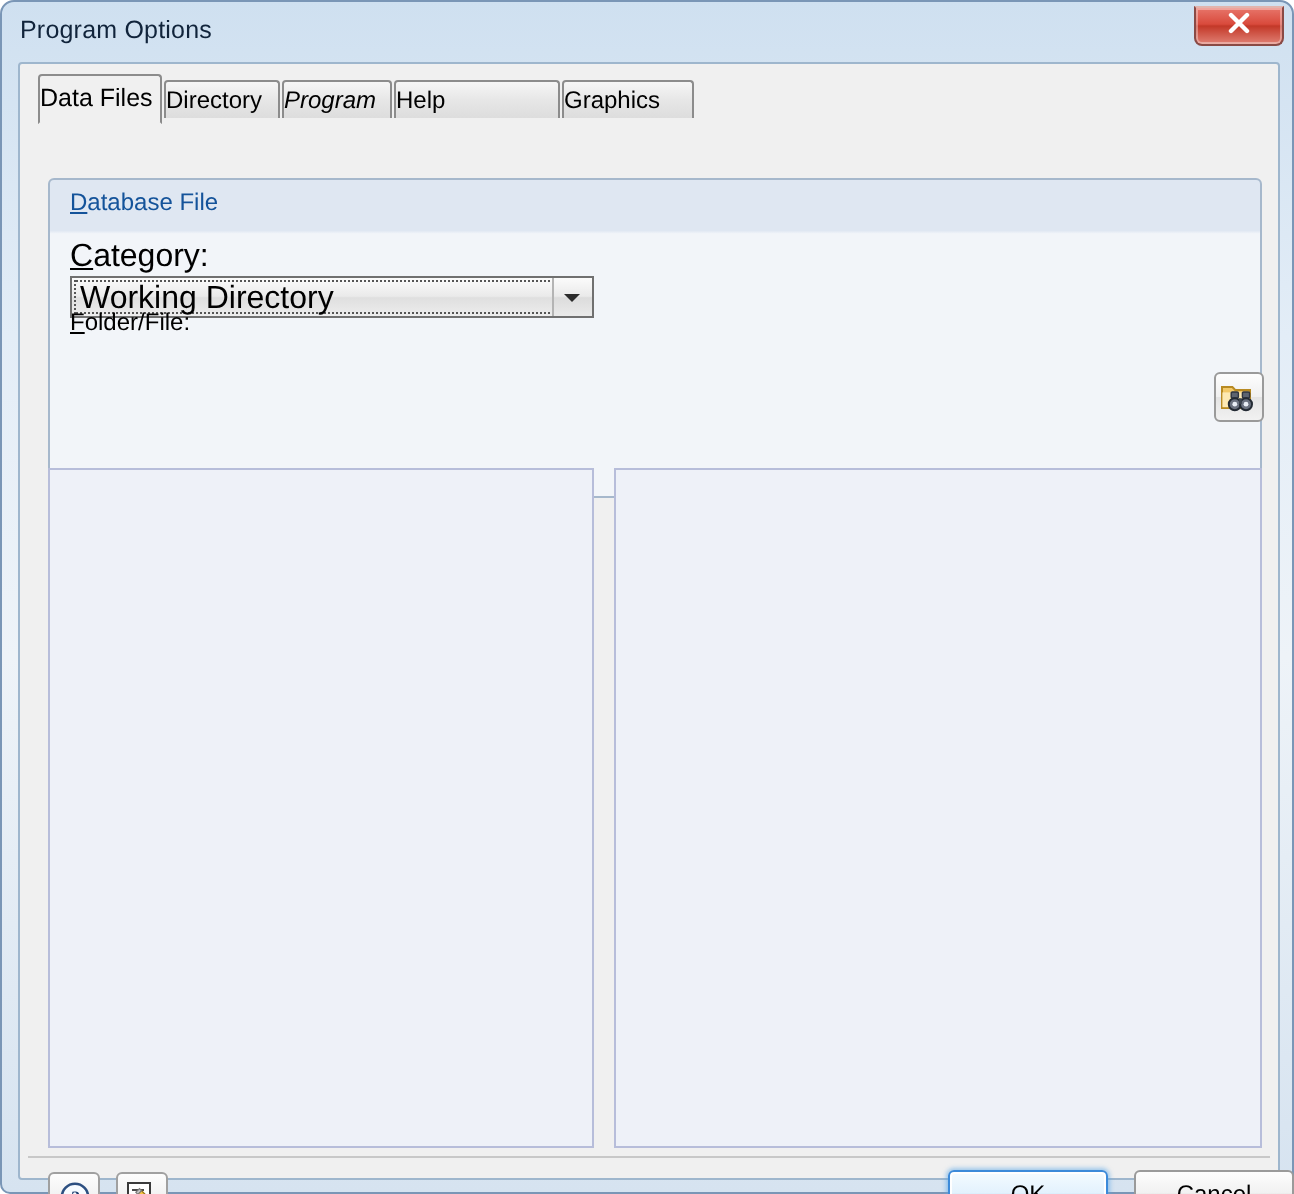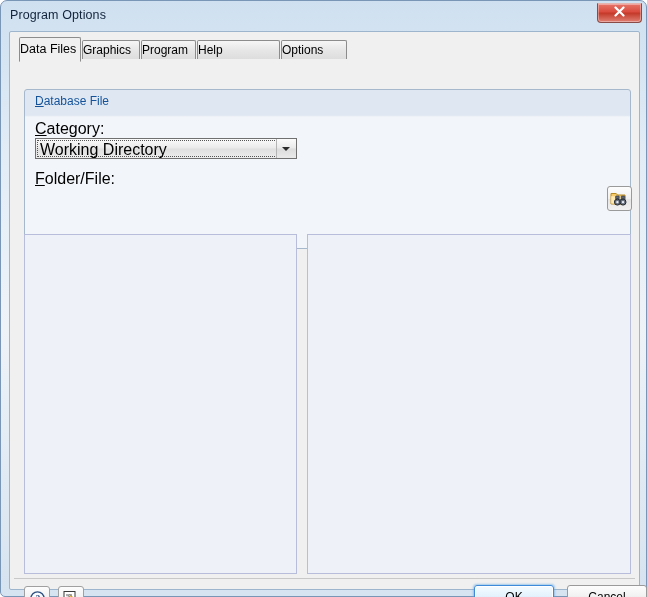--- a/index.html
+++ b/index.html
@@ -179,22 +179,22 @@
     position: absolute;
     left: 5px; top: 8px;
     width: 0; height: 0;
     border-left: 4px solid transparent;
     border-right: 4px solid transparent;
     border-top: 4px solid #2b2b2b;
   }
 
   #folder-label {
     position: absolute;
-    left: 10px; top: 80px;
-    font-size: 16px;
+    left: 10px; top: 64px;
+    font-size: 12px;
     color: #000;
   }
   #folder-input {
     position: absolute;
     left: 10px; top: 98px;
     width: 567px; height: 21px;
     box-sizing: border-box;
     border: 1px solid #7c9ab8;
     border-top-color: #6b87a3;
     background: #ffffff;
@@ -303,24 +303,24 @@
           <path d="M1.5 1.5 L9.5 9.5 M9.5 1.5 L1.5 9.5" stroke="#ffffff" stroke-width="2.2" stroke-linecap="round" fill="none"></path>
         </svg>
       </div>
     </div>
   </div>
 
   <div id="client">
 
     <div id="tabstrip">
       <div class="tab active" style="left:5px;  width:62px;">Data Files</div>
-      <div class="tab" style="left:68px; width:58px;">Graphics</div>
-      <div class="tab" style="left:127px;width:55px;">Program</div>
+      <div class="tab" style="left:68px; width:58px;">Directory</div>
+      <div class="tab" style="left:127px;width:55px;font-style:italic;">Program</div>
       <div class="tab" style="left:183px;width:83px;">Help Comments</div>
-      <div class="tab" style="left:267px;width:66px;">Options</div>
+      <div class="tab" style="left:267px;width:66px;">Graphics</div>
     </div>
     <div id="tab-underline"></div>
 
     <div id="tabpage">
 
       <div id="groupbox">
         <div id="group-caption"><span class="acc">D</span><span>atabase File</span></div>
 
         <div id="category-label"><span class="acc">C</span><span>ategory:</span></div>
 

